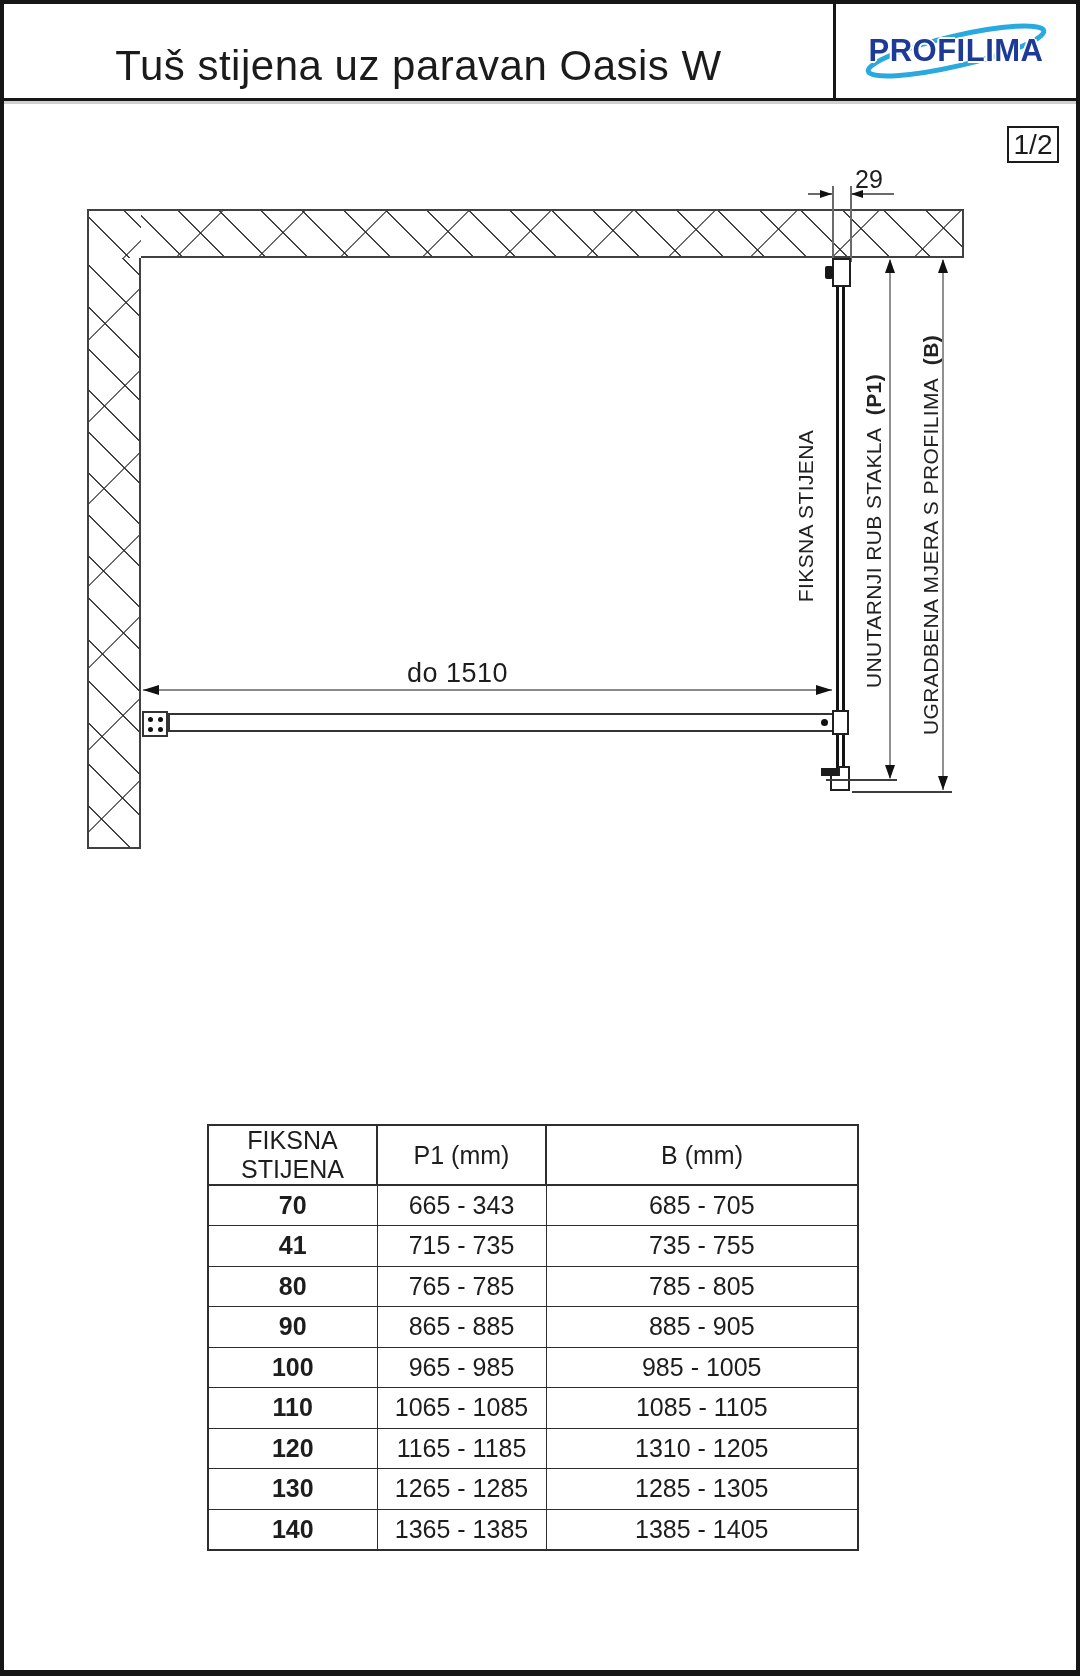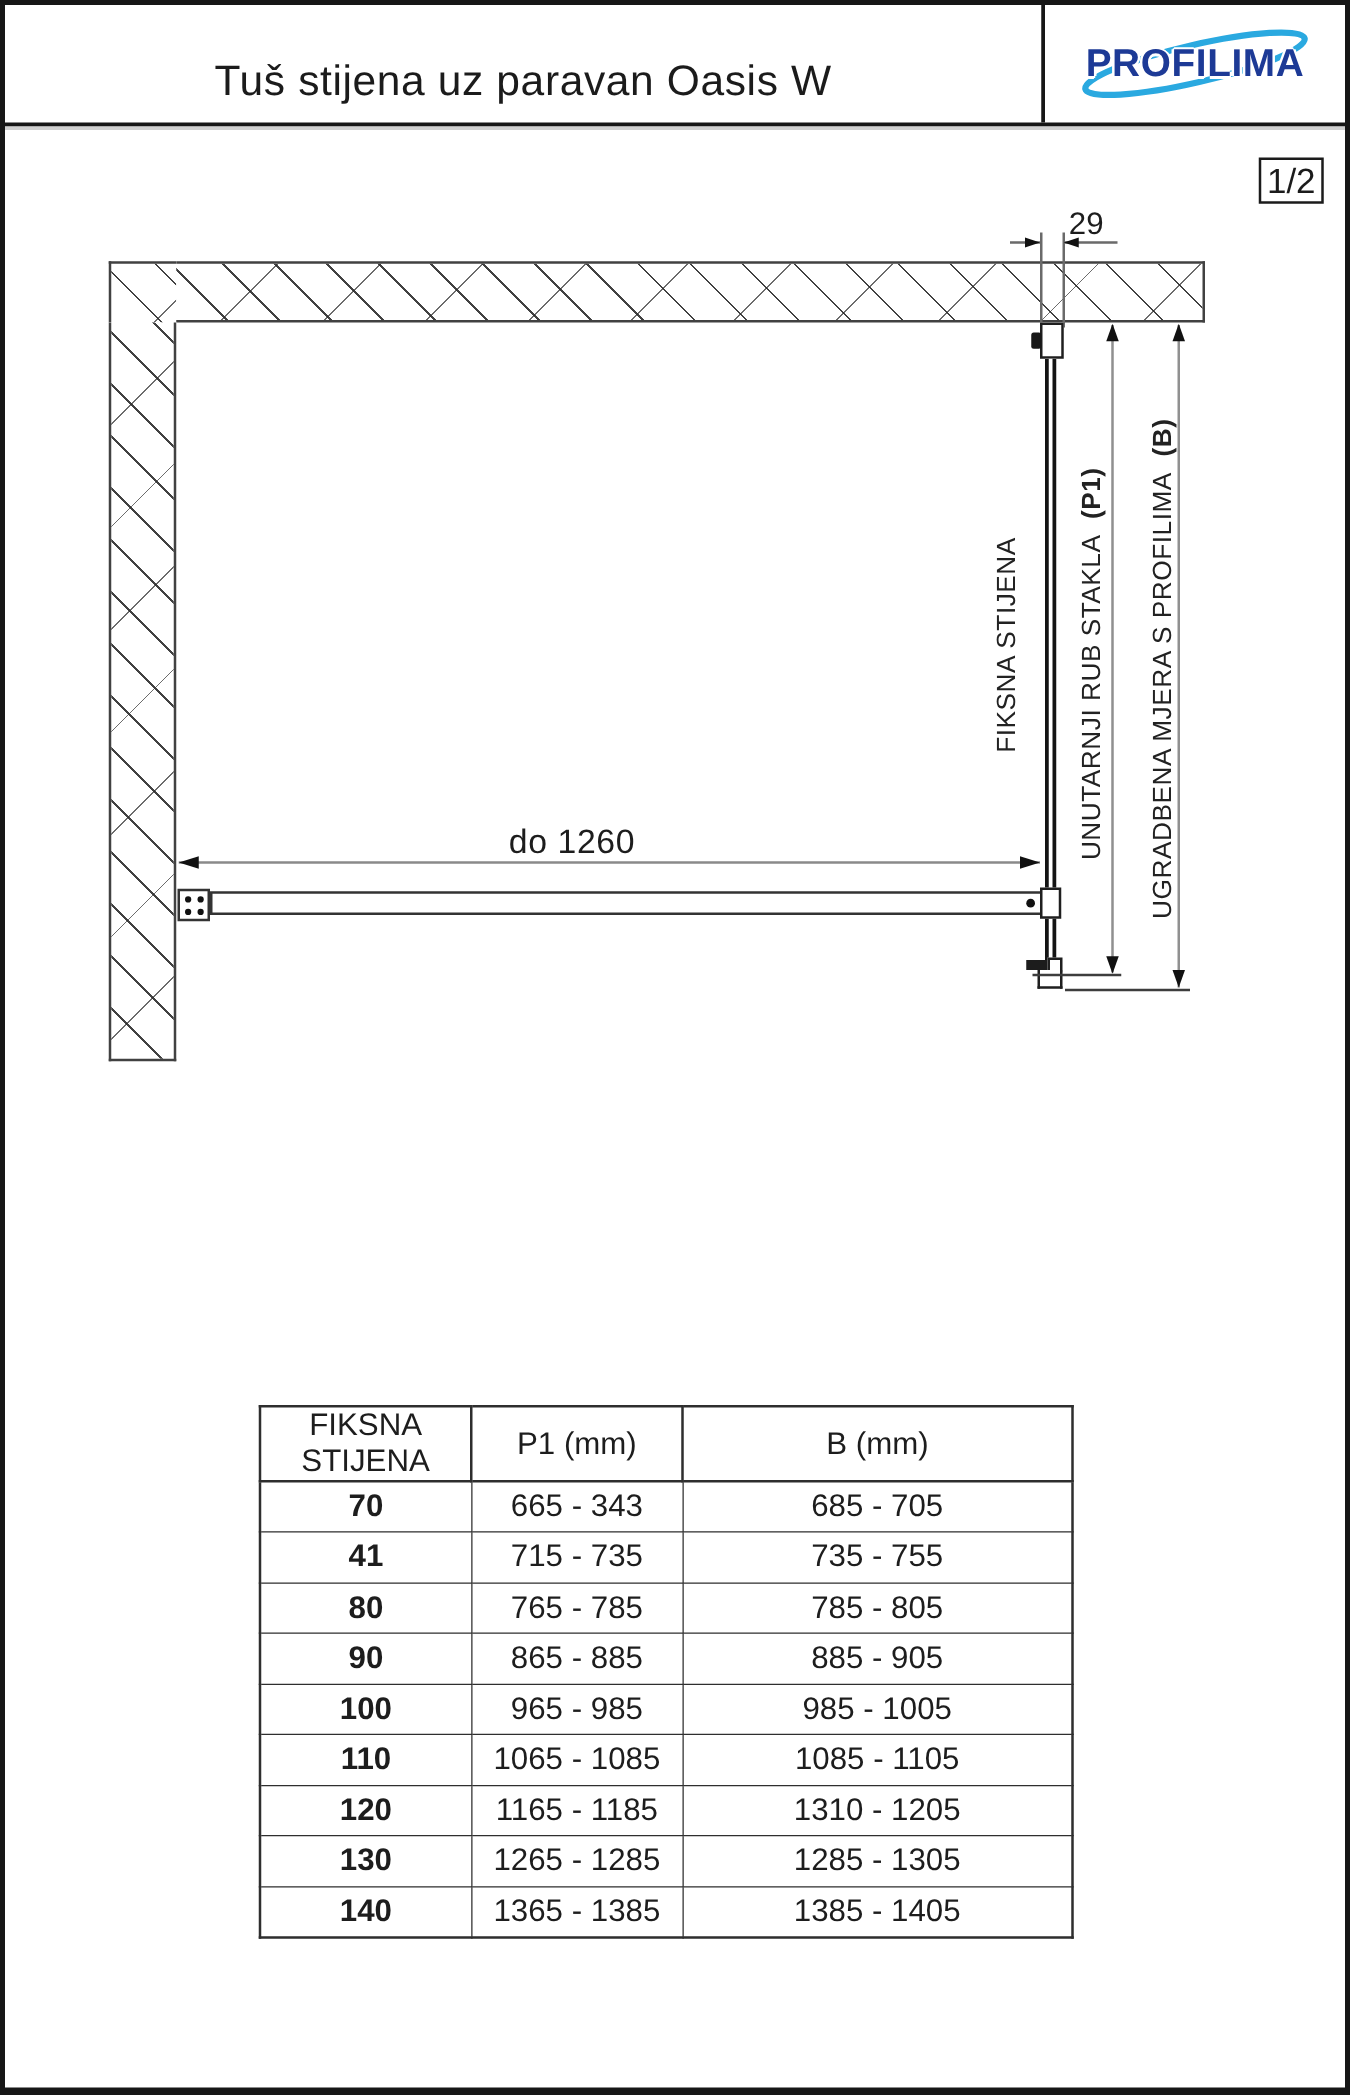--- a/index.html
+++ b/index.html
@@ -12,21 +12,21 @@
   }
 
   
   .titlebar {
     position:absolute; left:0; top:0; width:100%; height:97px;
     border-bottom:3px solid #161616; display:flex;
     box-shadow:0 3px 0 rgba(120,120,120,.35);
     background:#fff;
   }
   .title-cell { flex:1; display:flex; align-items:center; justify-content:center; }
-  .page-title { font-size:34px; color:#1b1b1b; letter-spacing:.5px;margin-top:29px; }
+  .page-title { font-size:42px; color:#1b1b1b; letter-spacing:.5px;margin-top:29px; }
   .logo-cell {
     width:243px; border-left:3px solid #161616;
     display:flex; align-items:center; justify-content:center;
   }
   .logo { position:relative; width:196px; height:62px; display:flex; align-items:center; justify-content:center; }
   .logo svg { position:absolute; left:0; top:0; width:100%; height:100%; }
   .logo-text {
     position:relative; z-index:1; font-size:31px; font-weight:bold; color:#1d3a96;
     letter-spacing:.5px;
     text-shadow:2px 0 0 #fff,-2px 0 0 #fff,0 2px 0 #fff,0 -2px 0 #fff,1px 1px 0 #fff,-1px -1px 0 #fff;
@@ -157,21 +157,21 @@
     <div class="abs screw"></div>
     <div class="abs clamp"></div>
 
     <div class="abs foot-bar"></div>
     <div class="abs foot-box"></div>
     <div class="abs foot-step"></div>
 
     <div class="abs dim-h" style="left:139px; top:685px; width:689px;"></div>
     <div class="abs arr arr-left" style="left:139px; top:681px;"></div>
     <div class="abs arr arr-right" style="left:812px; top:681px;"></div>
-    <div class="dim-text-big" style="left:403px; top:654px;">do 1260</div>
+    <div class="dim-text-big" style="left:403px; top:654px;">do 1510</div>
 
     <div class="abs dim-v" style="left:885px; top:256px; height:518px;"></div>
     <div class="abs arr arr-up" style="left:881px; top:255px;"></div>
     <div class="abs arr arr-down" style="left:881px; top:761px;"></div>
     <div class="abs thin-h" style="left:822px; top:775px; width:71px; background:#3d3d3d;"></div>
 
     <div class="abs dim-v" style="left:938px; top:256px; height:530px;"></div>
     <div class="abs arr arr-up" style="left:934px; top:255px;"></div>
     <div class="abs arr arr-down" style="left:934px; top:772px;"></div>
     <div class="abs thin-h" style="left:848px; top:787px; width:100px; background:#3d3d3d;"></div>

